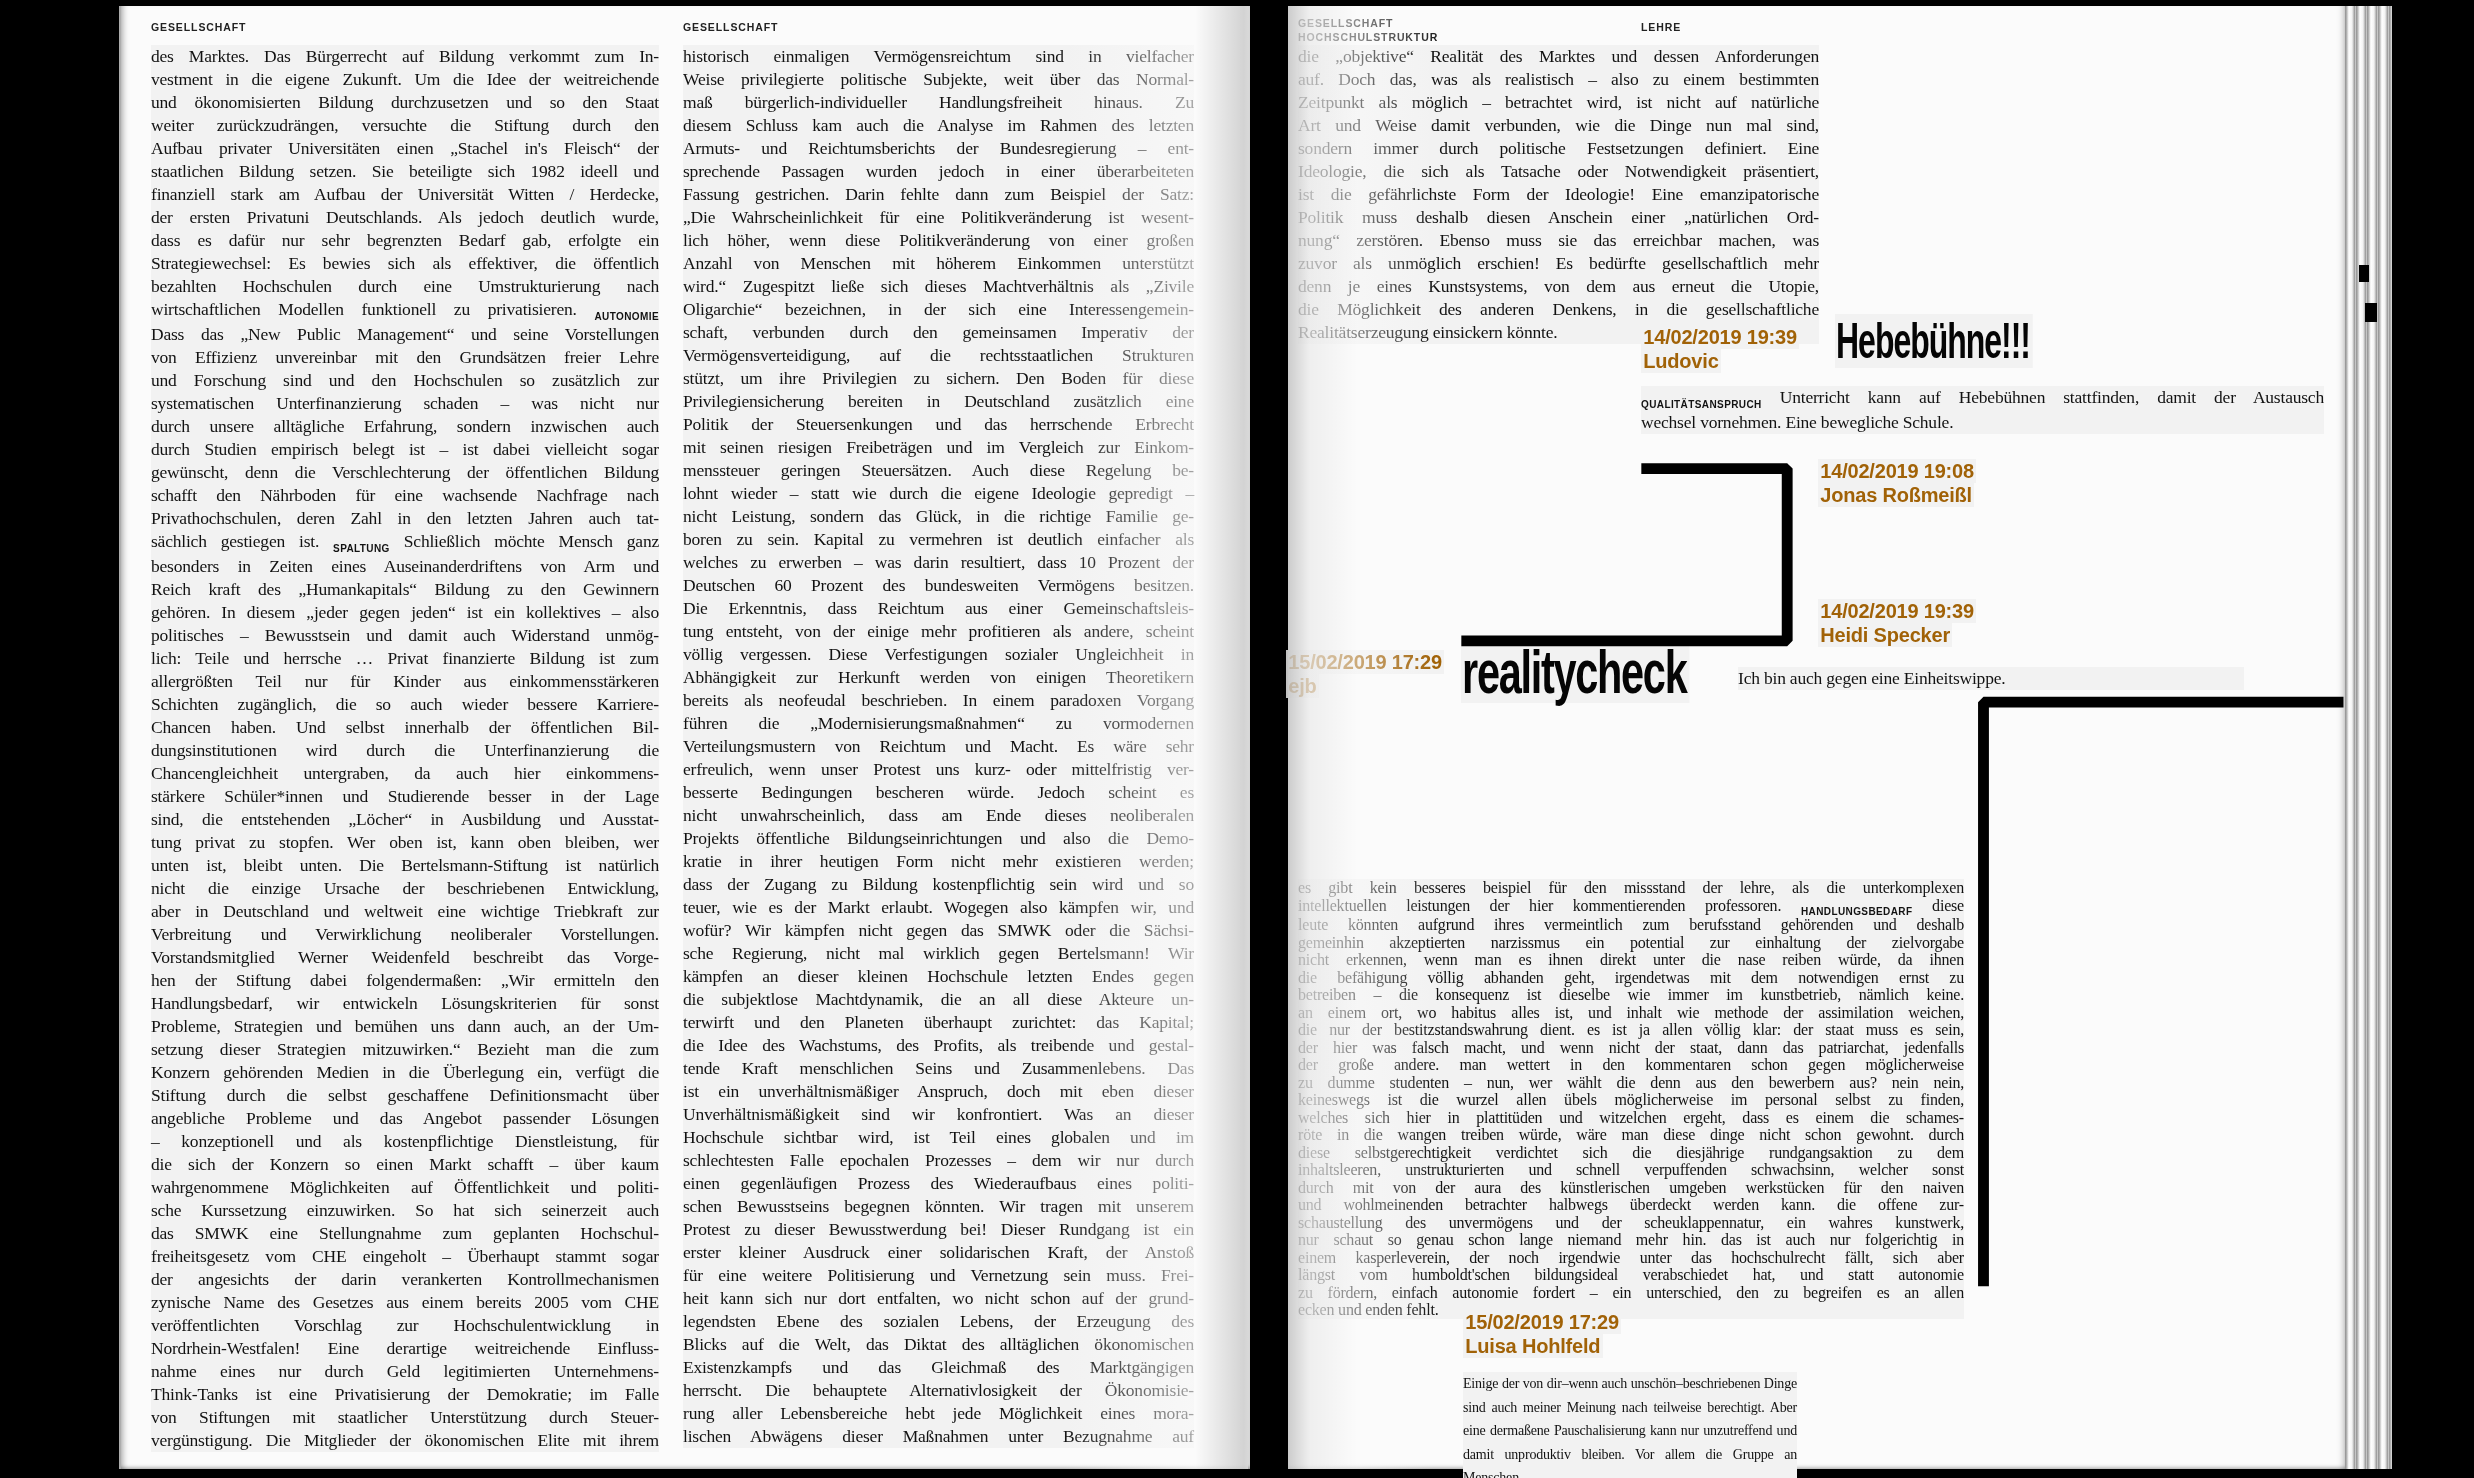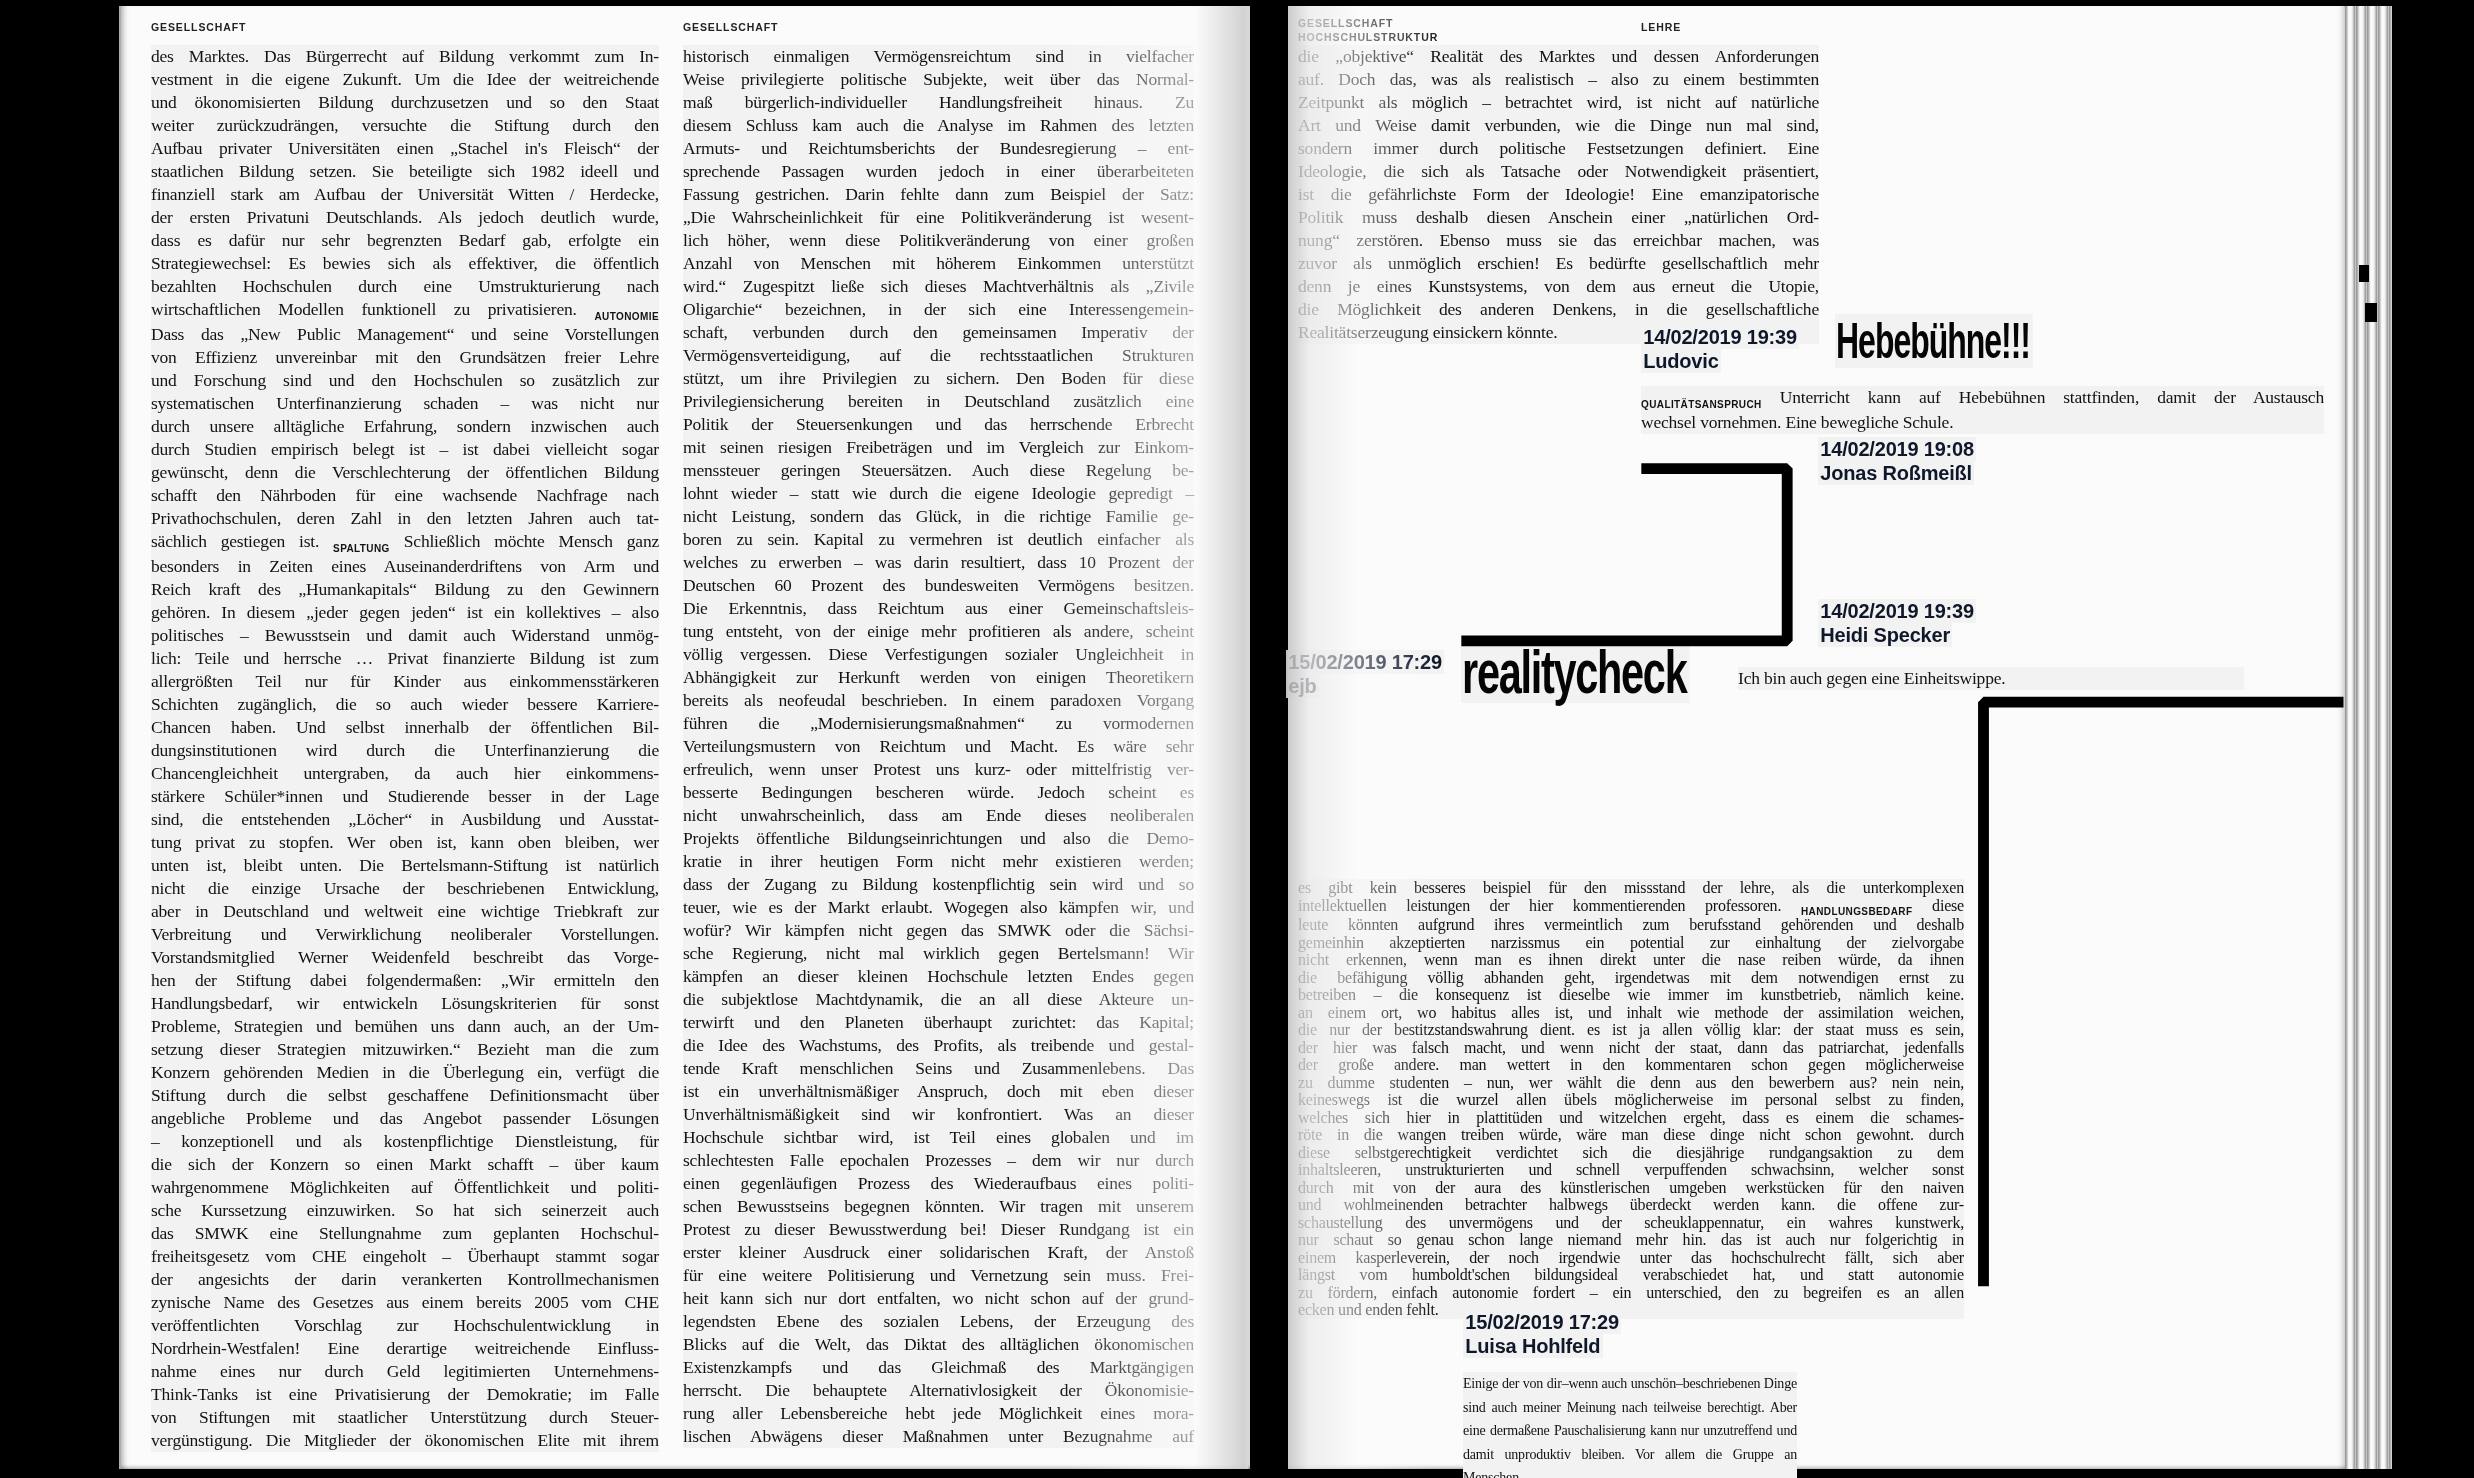--- a/index.html
+++ b/index.html
@@ -22,21 +22,21 @@
   .ln{text-align:justify;text-align-last:justify;background:#f2f2f2;
       letter-spacing:-0.2px;white-space:normal;}
   .ln.last{text-align-last:left;}
   .c-serif{font-size:17.5px;line-height:23px;}
   .c-body{font-size:16px;line-height:17.5px;}
   .c-reply{font-size:14px;line-height:23.5px;letter-spacing:-0.3px;}
   .tag{font-family:Liberation Sans, sans-serif;font-weight:700;font-size:10px;
        letter-spacing:0.4px;position:relative;top:4.7px;white-space:nowrap;}
   
   .stamp{font-family:"Liberation Sans",sans-serif;font-weight:700;font-size:20px;
-         line-height:24px;letter-spacing:-0.2px;color:#0f172a;}
+         line-height:24px;letter-spacing:-0.2px;color:#a16207;}
   .stamp .row{display:table;background:#f2f2f2;padding:0 2.3px;white-space:nowrap;}
   
   .thread-title{font-family:"Liberation Sans",sans-serif;font-weight:700;color:#050505;
                 transform-origin:left top;white-space:nowrap;background:#f2f2f2;padding:0 4.7px 0 1.6px;}
   .t-reality{font-size:61px;line-height:62px;letter-spacing:-1.9px;transform:scaleX(0.68);}
   .t-hebe{font-size:50px;line-height:54px;letter-spacing:-1.6px;transform:scaleX(0.64);}
   
   .fade{position:absolute;top:6.2px;height:1463px;pointer-events:none;}
   .fade-gutter-left{left:1062px;width:186px;
      background:linear-gradient(90deg,rgba(251,251,251,0) 0%,rgba(251,251,251,0.75) 85%,rgba(251,251,251,0.85) 100%);}
@@ -260,21 +260,21 @@
       <div class="ln">damit unproduktiv bleiben. Vor allem die Gruppe an Menschen,</div>
     </div>
 
   <div class="abs thread-title t-hebe" style="left:1835px;top:314px;">Hebebühne!!!</div>
 
   <div class="lines c-serif" style="left:1641px;top:386px;width:683px;">
       <div class="ln"><span class="tag">QUALITÄTSANSPRUCH</span><span> Unterricht kann auf Hebebühnen stattfinden, damit der Austausch</span></div>
       <div class="ln last">wechsel vornehmen. Eine bewegliche Schule.</div>
     </div>
 
-  <div class="abs stamp" style="left:1818px;top:437px;">
+  <div class="abs stamp" style="left:1818px;top:459px;">
     <div class="row">14/02/2019 19:08</div>
     <div class="row">Jonas Roßmeißl</div>
   </div>
 
 
   <div class="abs stamp" style="left:1818px;top:599px;">
     <div class="row">14/02/2019 19:39</div>
     <div class="row">Heidi Specker</div>
   </div>
 

